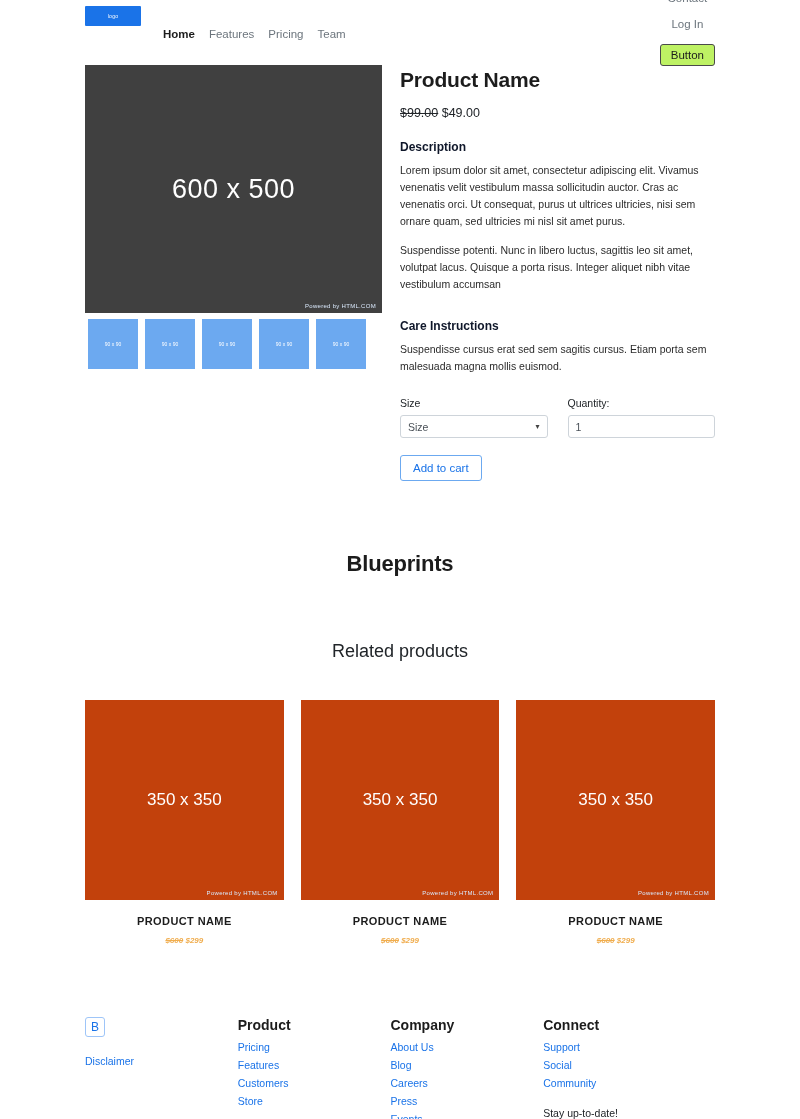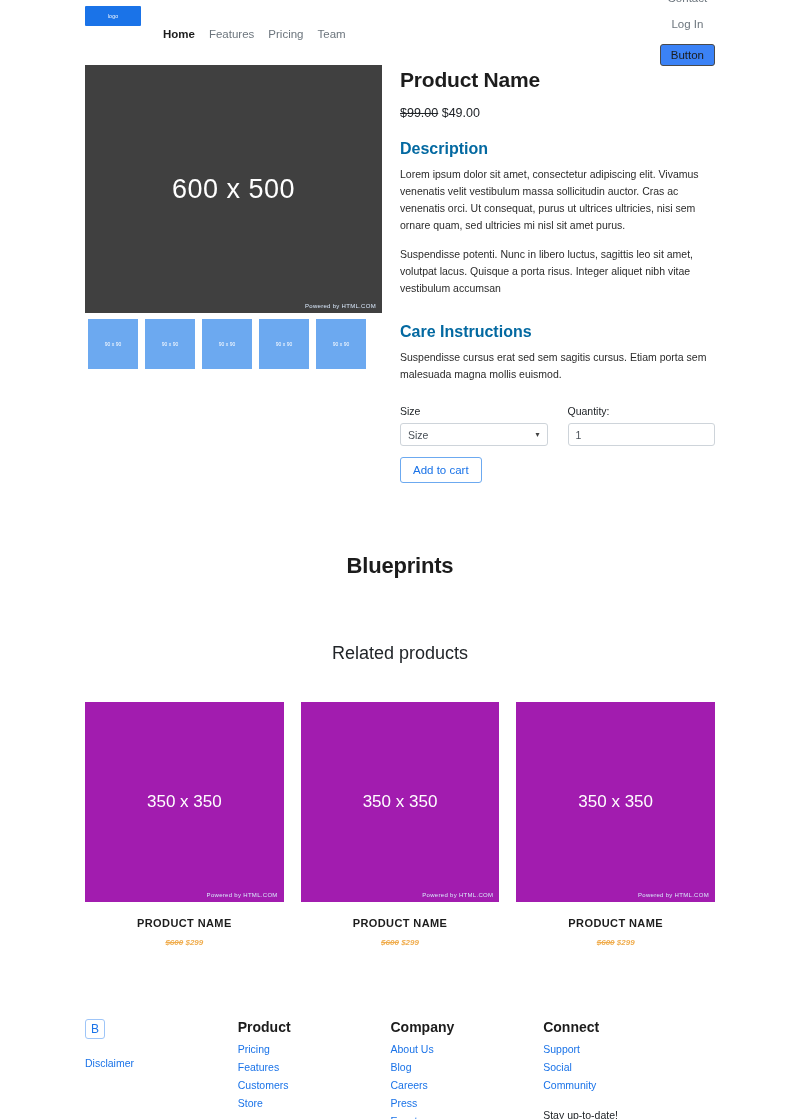--- a/index.html
+++ b/index.html
@@ -57,21 +57,21 @@
   .nav-right {
     margin-left: auto;
     display: flex;
     align-items: center;
     gap: 14px;
     flex-direction: column;
   }
   .nav-btn {
     border: 1px solid #4a4a4a;
     border-radius: 3px;
-    background: #3b82f6;
+    background: #bef264;
     font-size: 11.5px;
     color: #1c1c1c;
     padding: 4px 10px;
     font-family: "Liberation Sans", sans-serif;
     cursor: pointer;
   }
 
   
   .product-wrap {
     display: flex;
@@ -125,24 +125,24 @@
   .p-title {
     font-size: 21px;
     font-weight: bold;
     margin: 0 0 14px 0;
     color: #1c1c1c;
     letter-spacing: -.2px;
   }
   .p-price { font-size: 12.5px; margin-bottom: 20px; color: #212529; }
   .p-price .old { text-decoration: line-through; margin-top: 48px; }
   .sec-head {
-    font-size: 16px;
+    font-size: 12px;
     font-weight: bold;
     margin: 0 0 8px 0;
-    color: #0369a1;
+    color: #0f172a;
   }
   .sec-head.care { margin-top: 26px; }
   .body-txt {
     font-size: 10.5px;
     line-height: 1.62;
     color: #2b2b2b;
     margin: 0 0 12px 0;
   }
 
   .form-row {
@@ -175,21 +175,21 @@
     position: absolute;
     right: 8px;
     top: 50%;
     transform: translateY(-50%);
     font-size: 8px;
     color: #444;
     pointer-events: none;
     line-height: 1;
   }
   .add-cart {
-    margin-top: 11px;
+    margin-top: 17px;
     border: 1px solid #6ca9f0;
     border-radius: 3px;
     background: #ffffff;
     color: #1a73e8;
     font-size: 11.5px;
     padding: 6px 12px;
     font-family: "Liberation Sans", sans-serif;
     cursor: pointer;
   }
 
@@ -214,21 +214,21 @@
   .related-grid {
     display: flex;
     gap: 17px;
     padding: 0 85px;
     margin-top: 38px;
   }
   .rel-card { flex: 1; }
   .rel-img {
     width: 100%;
     height: 200px;
-    background: #a21caf;
+    background: #c2410c;
     position: relative;
     display: flex;
     align-items: center;
     justify-content: center;
   }
   .rel-img .ph-label {
     color: #ffffff;
     font-size: 17px;
     font-weight: 300;
   }

